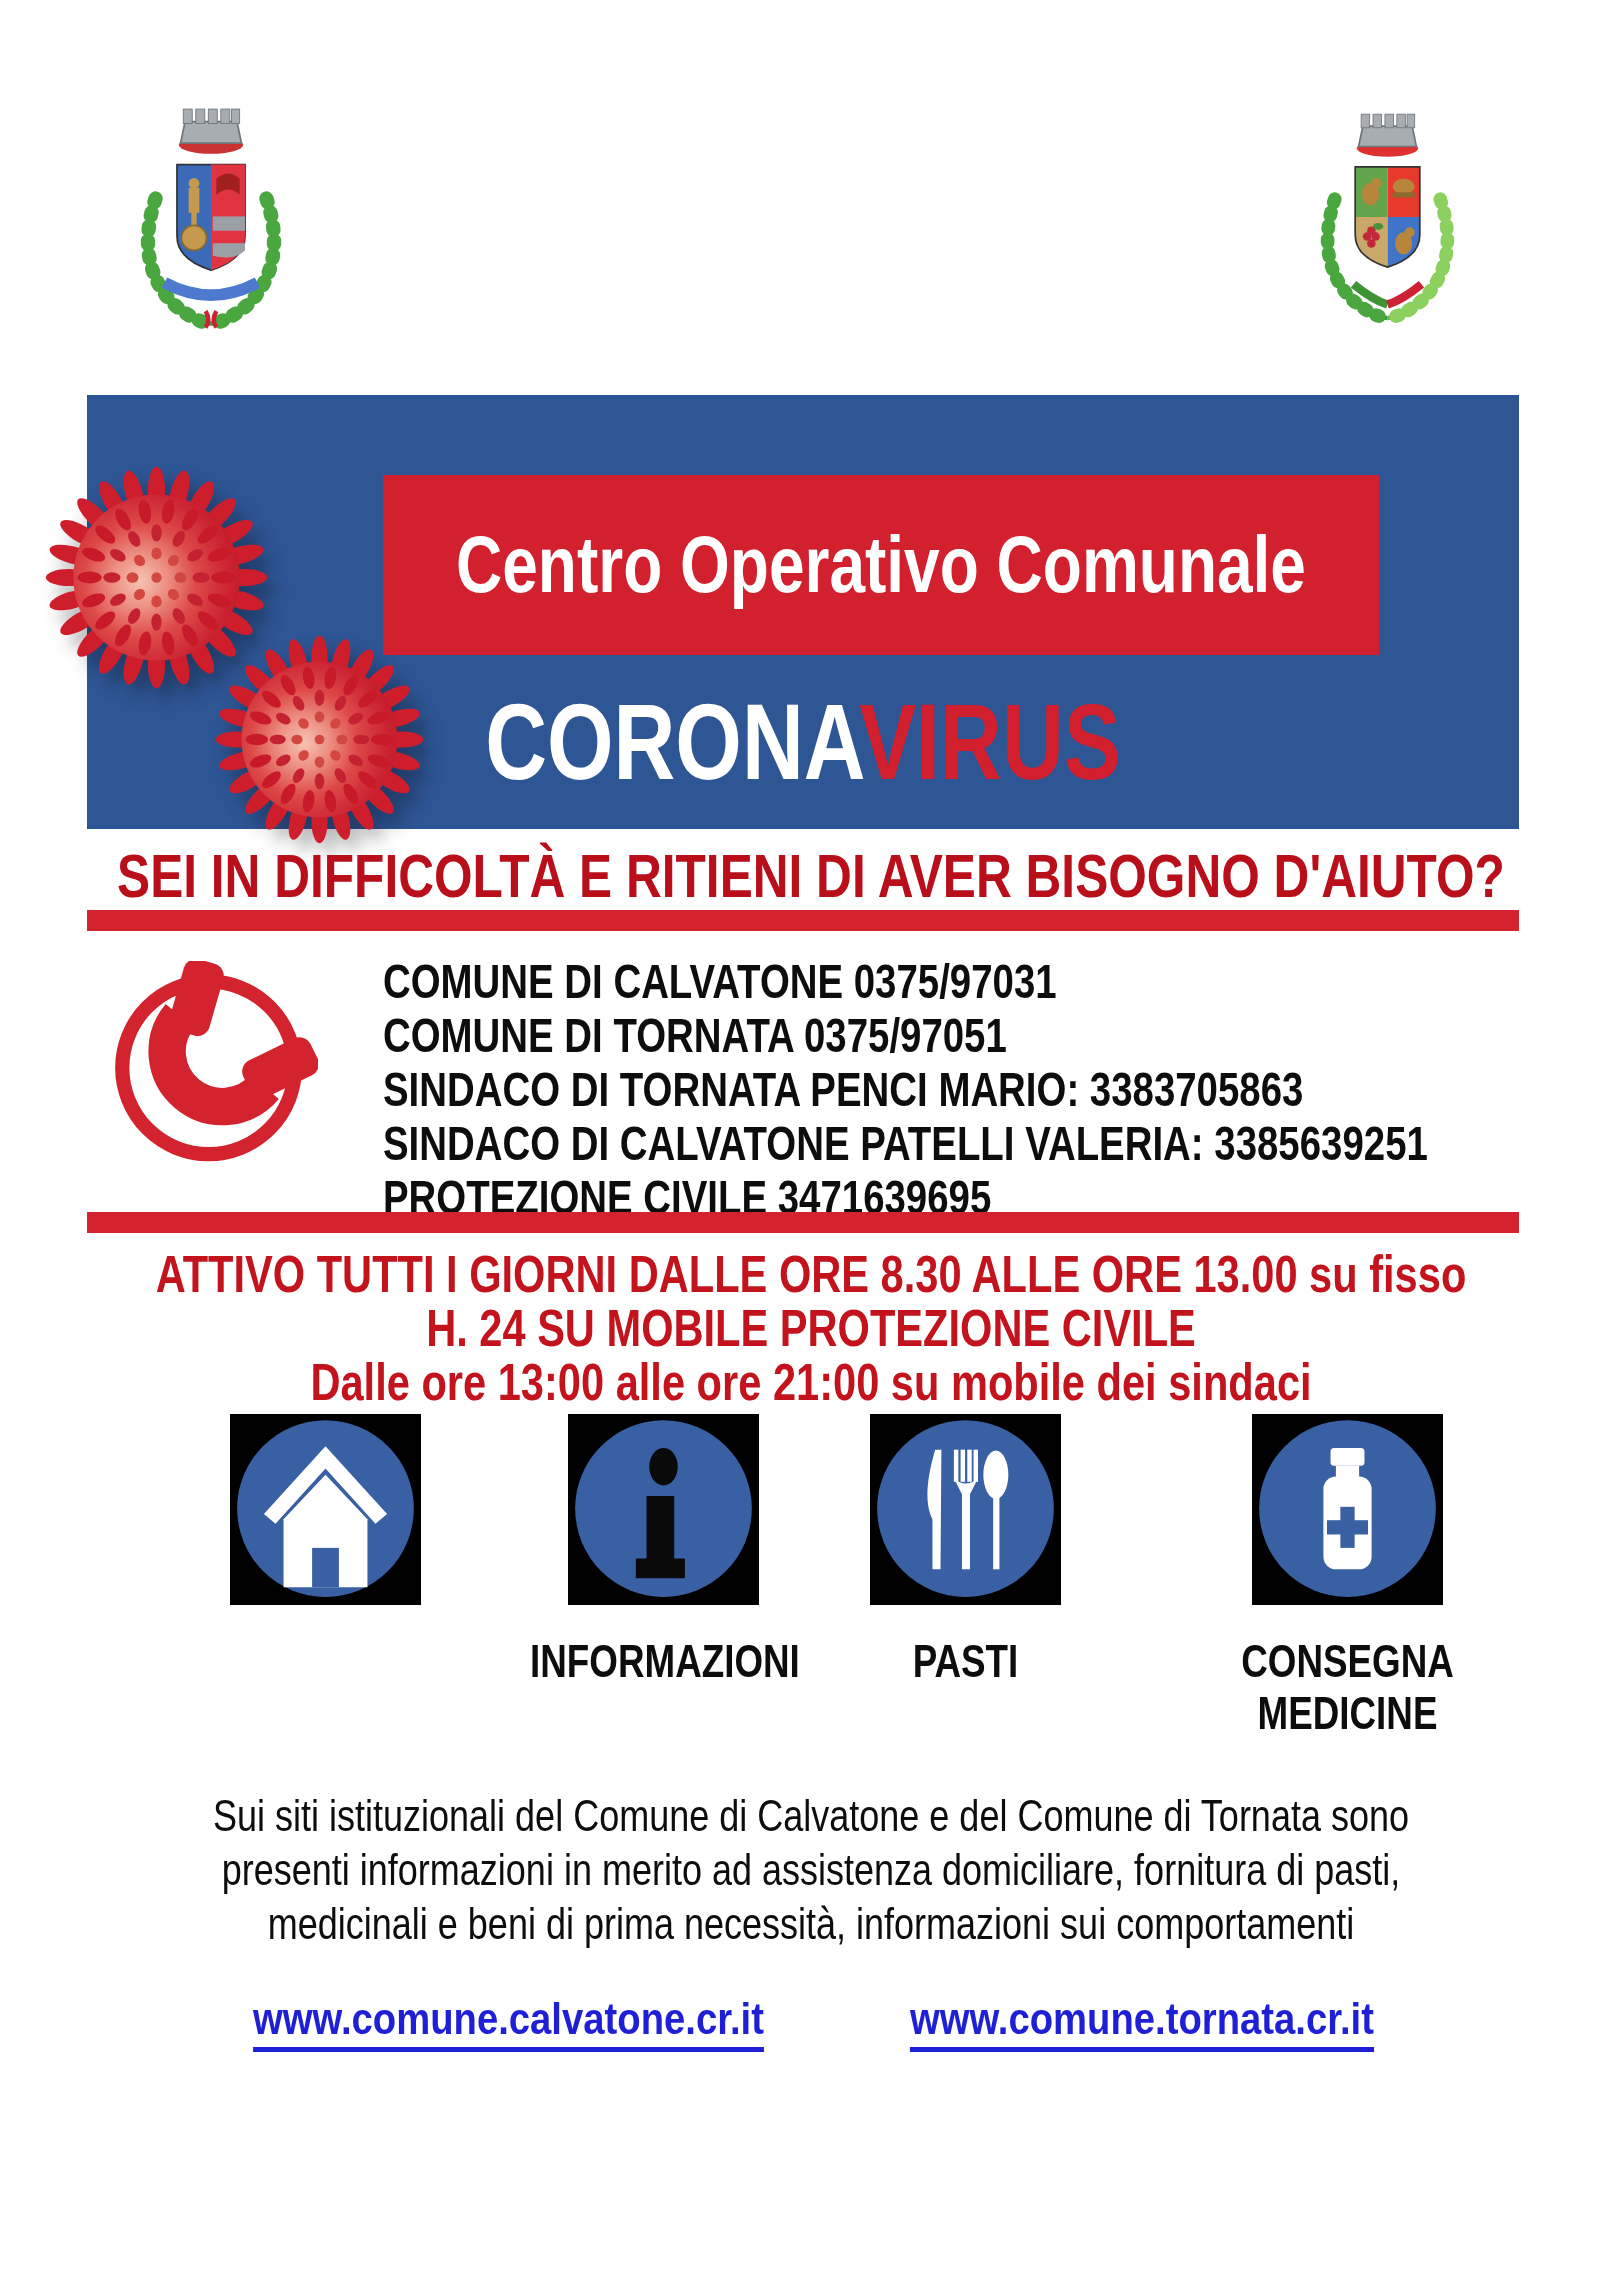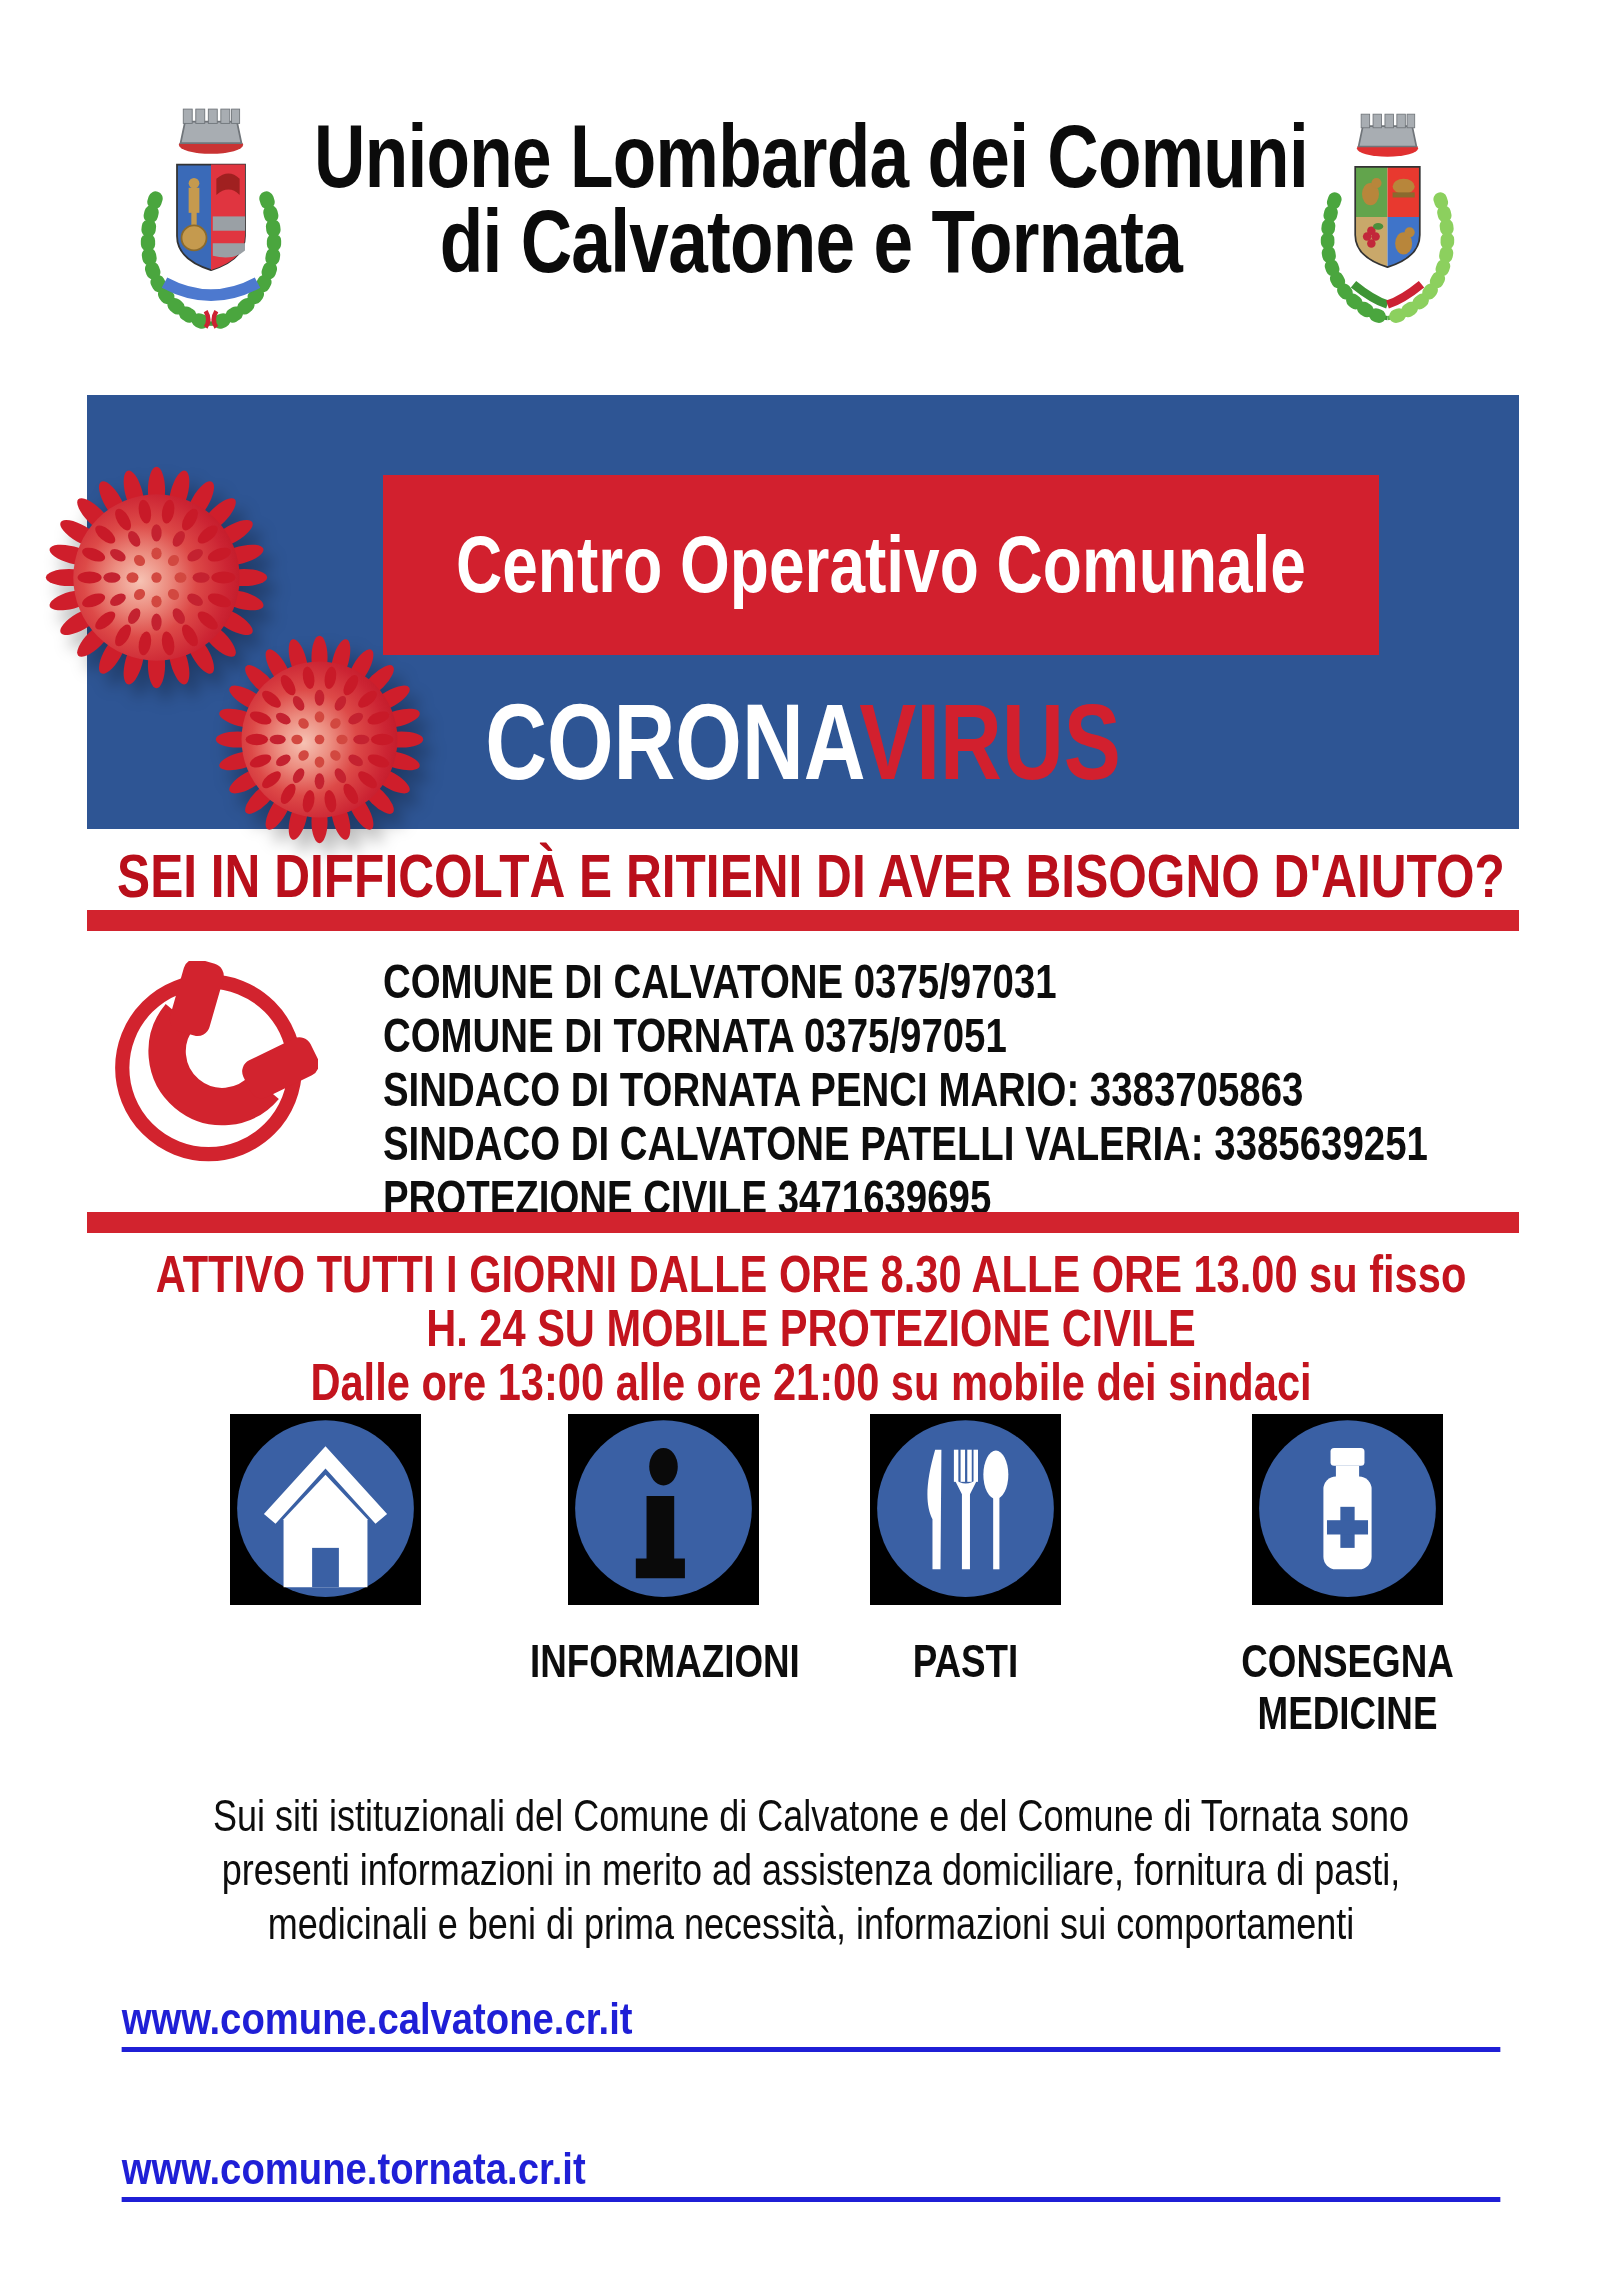--- a/index.html
+++ b/index.html
@@ -48,21 +48,21 @@
   
   .service-col{position:absolute;top:1414px;width:267px;}
   .service-col .icon-sq{width:191px;height:191px;margin:0 auto;display:block;}
   .service-col .label{margin-top:30px;}
   .service-col .label .sq{font-size:46px;font-weight:bold;line-height:52px;color:#0d0d0d;}
   .col1{left:192px;} .col2{left:530px;} .col3{left:832px;} .col4{left:1214px;}
 
   
   .footer-par{position:absolute;top:1789px;left:89px;width:1444px;}
   .footer-par .sq{font-size:45px;font-weight:normal;line-height:54px;color:#0d0d0d;}
-  .links{position:absolute;top:1993px;left:0;right:0;display:flex;justify-content:center;gap:91px;flex-direction:column;}
+  .links{position:absolute;top:1993px;left:0;right:0;display:flex;justify-content:center;gap:60px;}
   .weblink{font-size:45px;font-weight:bold;color:#1f1fd6;border-bottom:5.3px solid #1f1fd6;
            padding-bottom:1.8px;transform:scaleX(.85);transform-origin:center;display:inline-block;
            text-decoration:none;}
 </style>
 </head>
 <body>
 
 <div class="page">
 
   <svg class="crest crest-left" viewBox="0 0 220 265">
@@ -83,26 +83,20 @@
     <path d="M110 80 H148 V160 Q148 186 110 198 Z" fill="#e03540"></path>
     <path d="M116 96 Q130 84 142 96 L142 114 Q130 102 116 114 Z" fill="#a02020"></path>
     <rect x="112" y="138" width="36" height="16" fill="#9aa0a5"></rect>
     <path d="M112 168 H148 V176 Q135 188 112 182 Z" fill="#9aa0a5"></path>
     <circle cx="91" cy="101" r="6" fill="#c59a4e"></circle>
     <rect x="85" y="106" width="12" height="28" fill="#c59a4e"></rect>
     <rect x="88" y="132" width="6" height="18" fill="#c59a4e"></rect>
     <circle cx="91" cy="162" r="14" fill="#c59a4e" stroke="#8a6a2e" stroke-width="2"></circle>
   </svg>
 
-  <div class="title-block">
-    <div class="sq center">
-      <div>Unione Lombarda dei Comuni</div>
-      <div>di Calvatone e Tornata</div>
-    </div>
-  </div>
 
   <svg class="crest crest-right" viewBox="0 0 220 265">
     <path d="M48 118 Q24 190 68 236 Q92 256 110 258" fill="none" stroke="#3e9435" stroke-width="5"></path>
     <path d="M48 118 Q24 190 68 236 Q92 256 110 258" fill="none" stroke="#4aa63e" stroke-width="16" stroke-dasharray="4 12" stroke-linecap="round"></path>
     <path d="M172 118 Q196 190 152 236 Q128 256 110 258" fill="none" stroke="#5cb54a" stroke-width="5"></path>
     <path d="M172 118 Q196 190 152 236 Q128 256 110 258" fill="none" stroke="#8cd05e" stroke-width="16" stroke-dasharray="4 12" stroke-linecap="round"></path>
     <path d="M70 218 Q92 236 110 242" fill="none" stroke="#3e9435" stroke-width="10"></path>
     <path d="M150 218 Q128 236 110 242" fill="none" stroke="#cc2233" stroke-width="10"></path>
     <ellipse cx="110" cy="58" rx="36" ry="10" fill="#e03030"></ellipse>
     <path d="M76 56 L144 56 L139 32 L81 32 Z" fill="#a8adb2" stroke="#70757a" stroke-width="2"></path>

